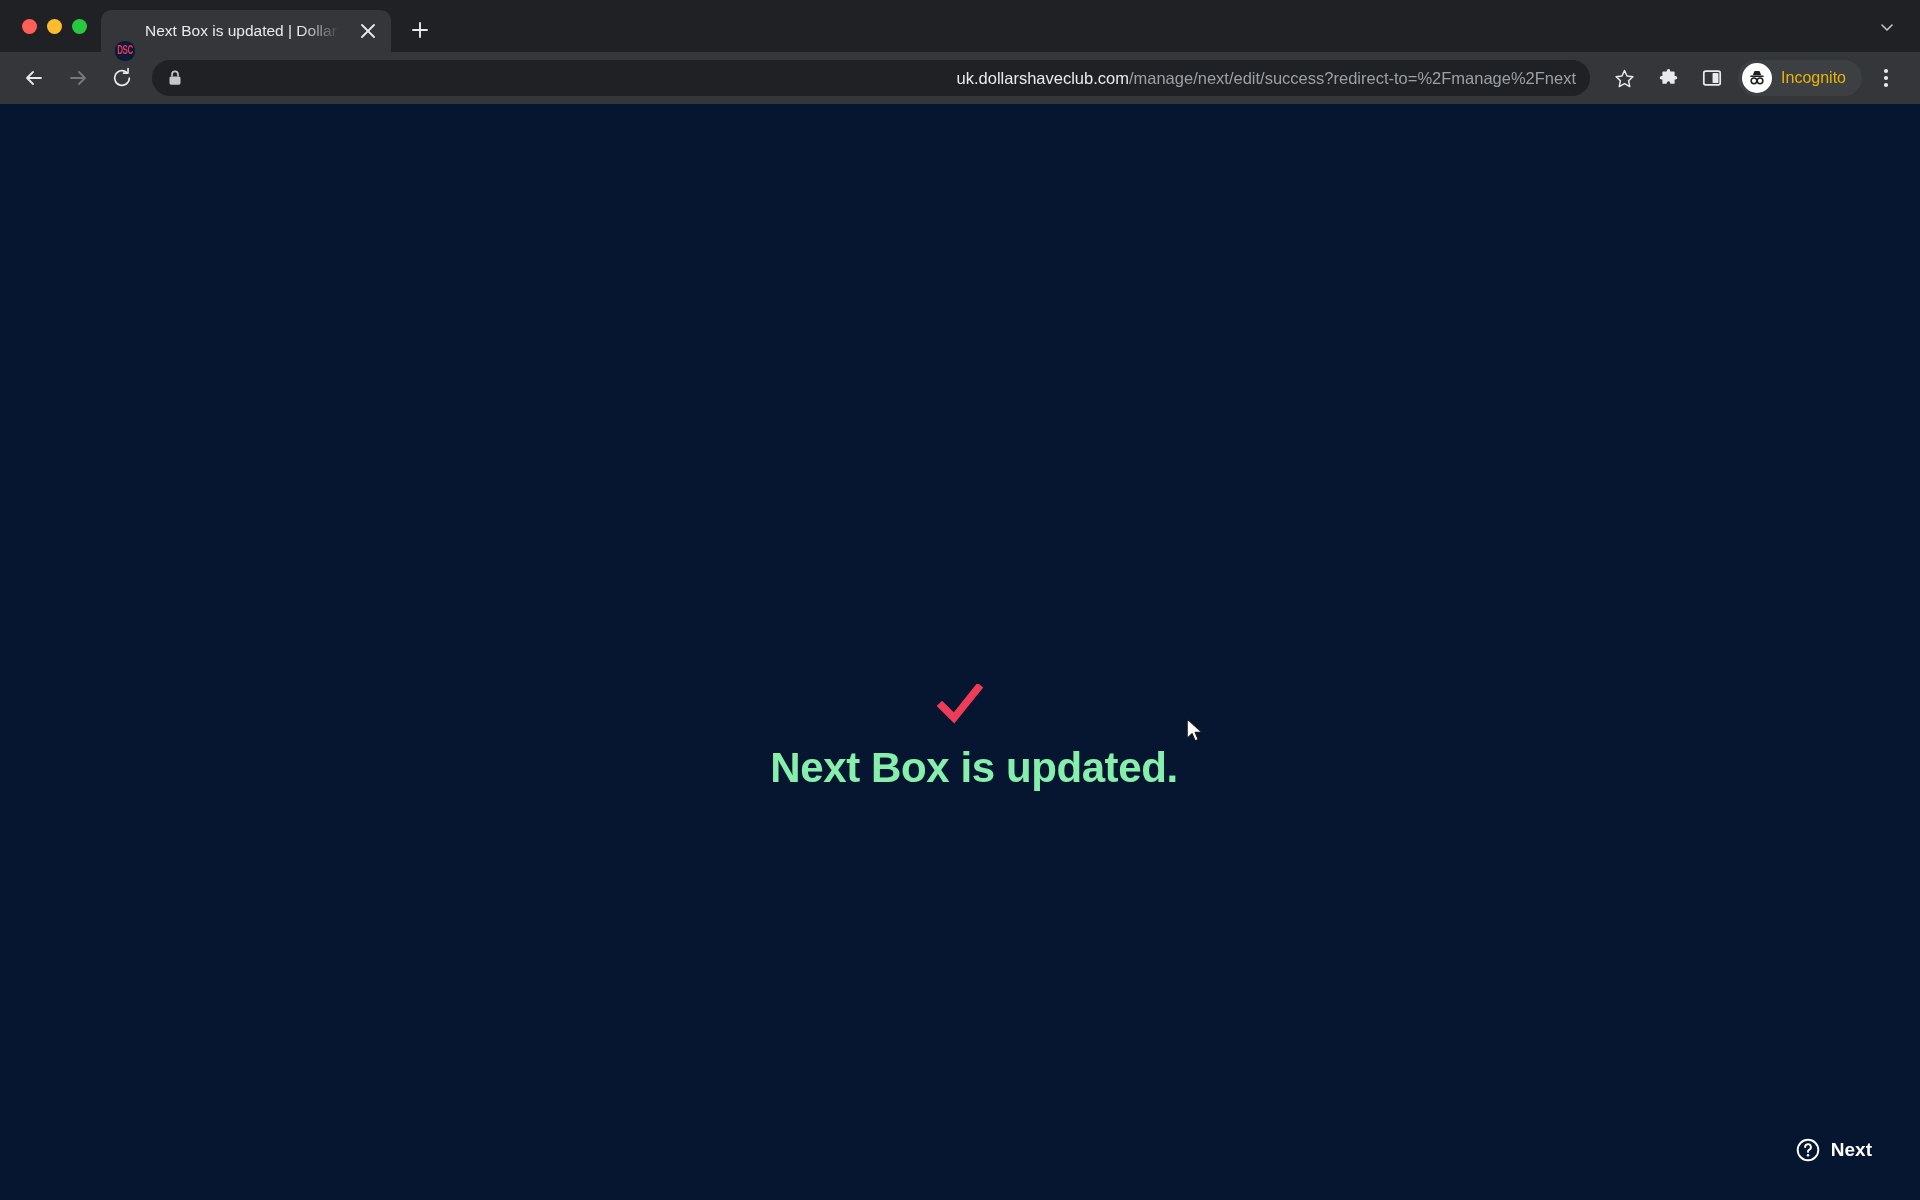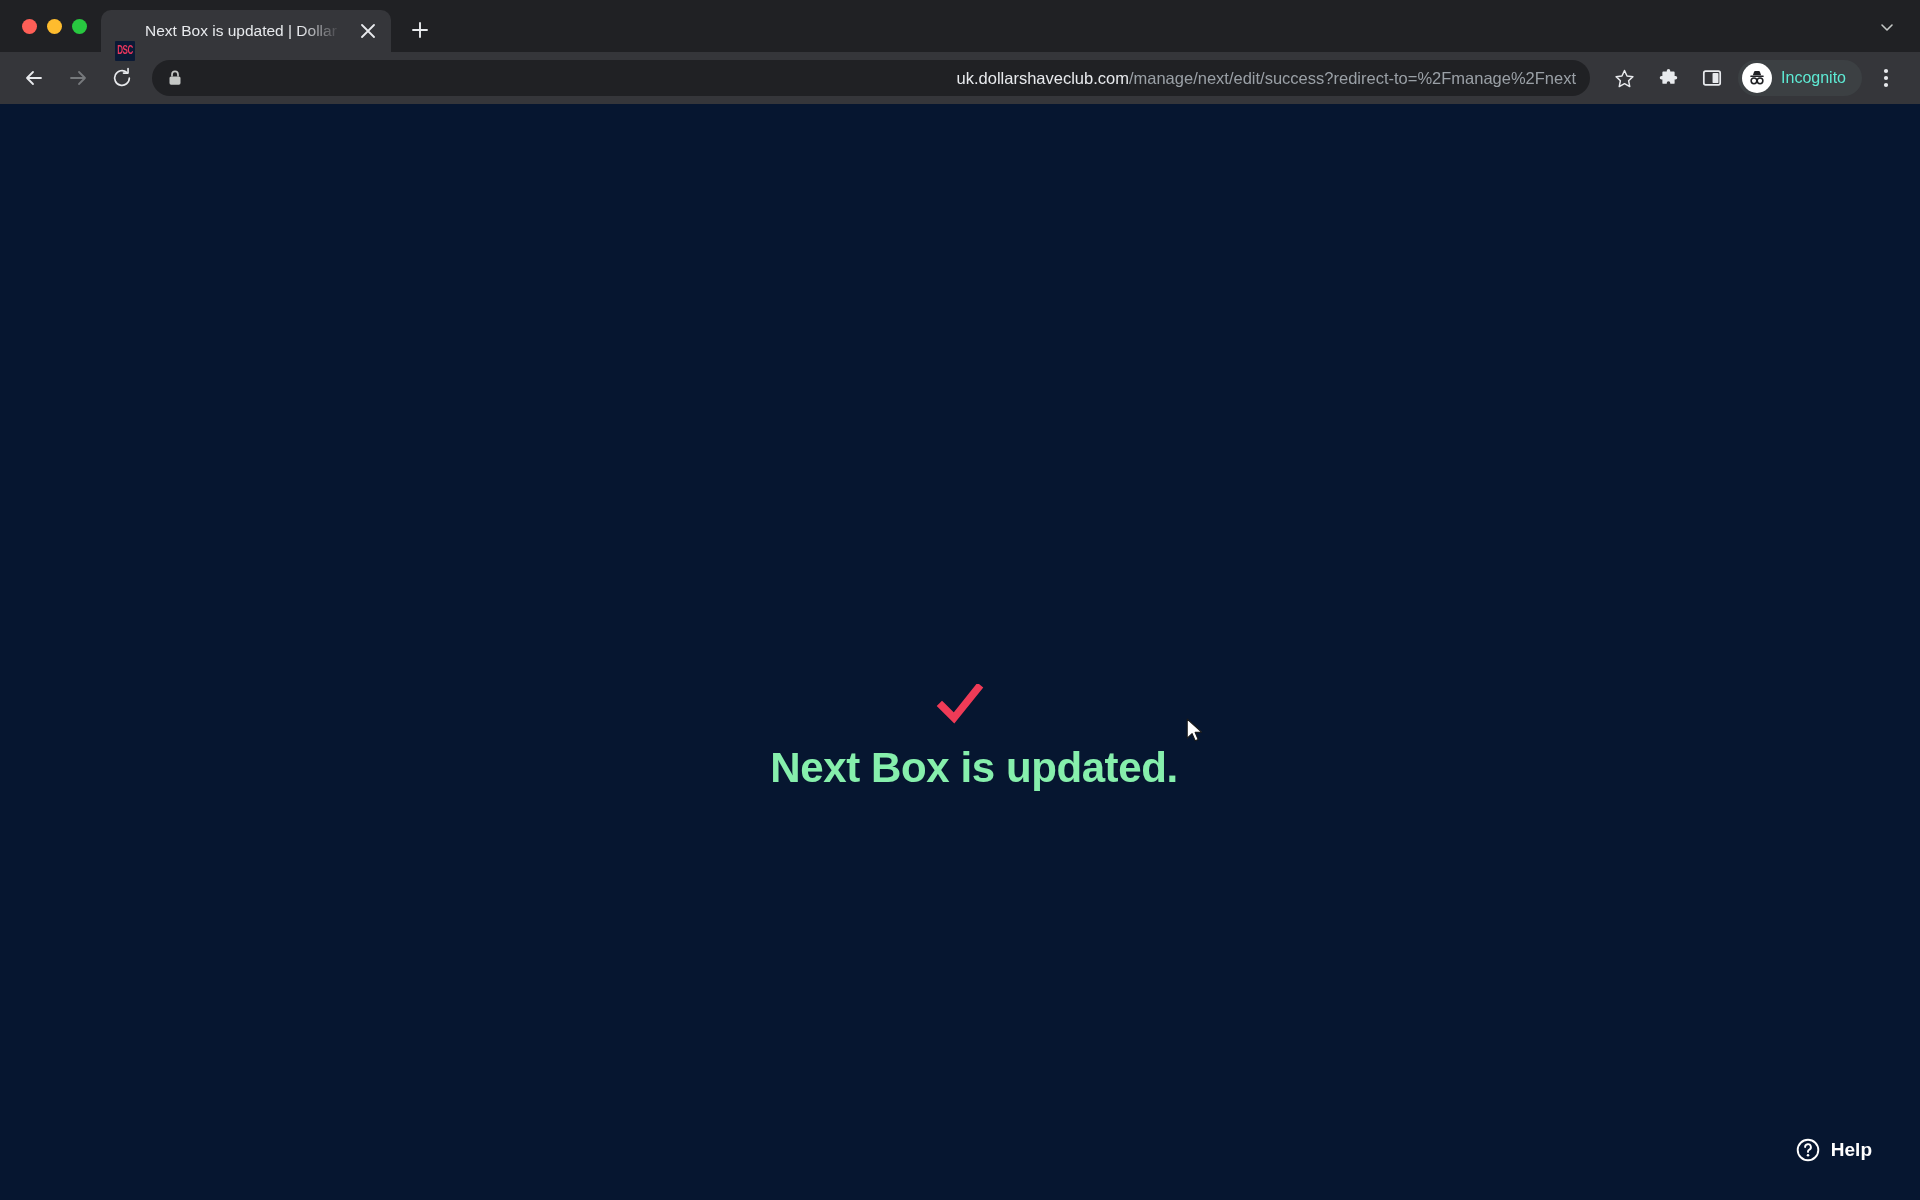--- a/index.html
+++ b/index.html
@@ -41,21 +41,21 @@
     background:#35363a;
     border-radius:10px 10px 0 0;
     display:flex; align-items:center;
     padding:0 10px 0 14px;
     gap:10px;
     position:relative;
     margin-bottom:0;
   }
   .favicon {
     width:20px; height:20px;
-    border-radius:1px;
+    border-radius:9px;
     background:#0b1a35;
     display:flex; align-items:center; justify-content:center;
     flex:none;
     overflow:hidden;
     margin-top:40px;
   }
   .favicon span {
     font-size:8px; font-weight:bold; color:#e8365d;
     letter-spacing:-0.5px;
     transform:scaleY(1.5);
@@ -132,21 +132,21 @@
     padding:0 16px 0 4px;
     margin-left:2px;
   }
   .incognito-av {
     width:30px; height:30px; border-radius:50%;
     background:#ffffff;
     display:flex; align-items:center; justify-content:center;
     flex:none;
   }
   .incognito-label {
-    color:#5eead4; font-size:16px;
+    color:#eab308; font-size:16px;
   }
 
   
   .viewport {
     flex:1;
     background:#061630;
     position:relative;
     overflow:hidden;
   }
   .success-block {
@@ -309,21 +309,21 @@
     </div>
 
     <div class="help-widget">
       <span style="display:flex;align-items:center;">
         <svg width="24" height="24" viewBox="0 0 24 24" aria-hidden="true">
           <circle cx="12" cy="12" r="10.3" fill="none" stroke="#ffffff" stroke-width="1.9"></circle>
           <path d="M9.1 9.1 a2.9 2.9 0 1 1 3.9 2.7 c-0.7 0.3 -1 0.9 -1 1.7 v0.4" fill="none" stroke="#ffffff" stroke-width="1.9" stroke-linecap="round"></path>
           <circle cx="12" cy="17.2" r="1.25" fill="#ffffff"></circle>
         </svg>
       </span>
-      <span class="help-label">Help</span>
+      <span class="help-label">Next</span>
     </div>
 
     <div class="cursor" style="left: 1186px; top: 614px;">
       <svg width="20" height="28" viewBox="0 0 20 28" aria-hidden="true">
         <path d="M1.2 1 L1.2 20.2 L6.1 15.6 L9.2 22.8 L12.2 21.5 L9.1 14.4 L15.6 14.1 Z" fill="#ffffff" stroke="#1a1a1a" stroke-width="1.1" stroke-linejoin="round"></path>
       </svg>
     </div>
 
   </div>
 </div>

